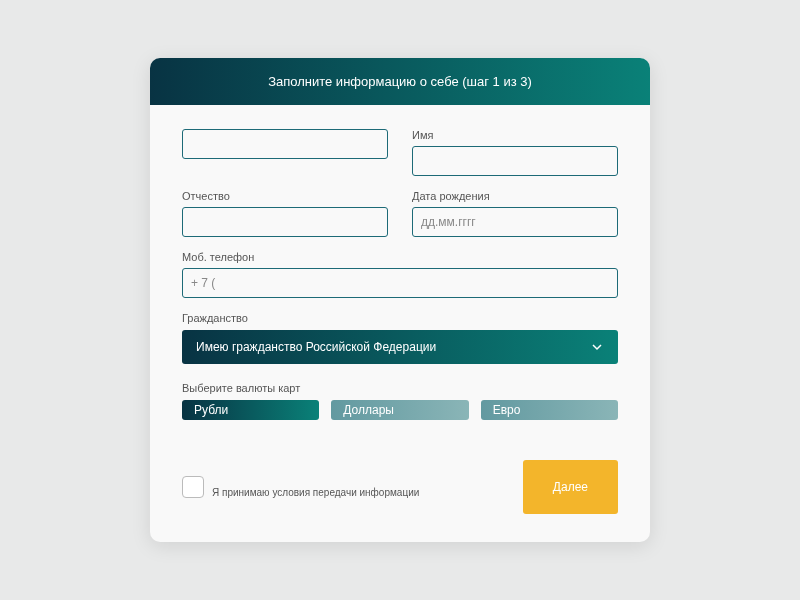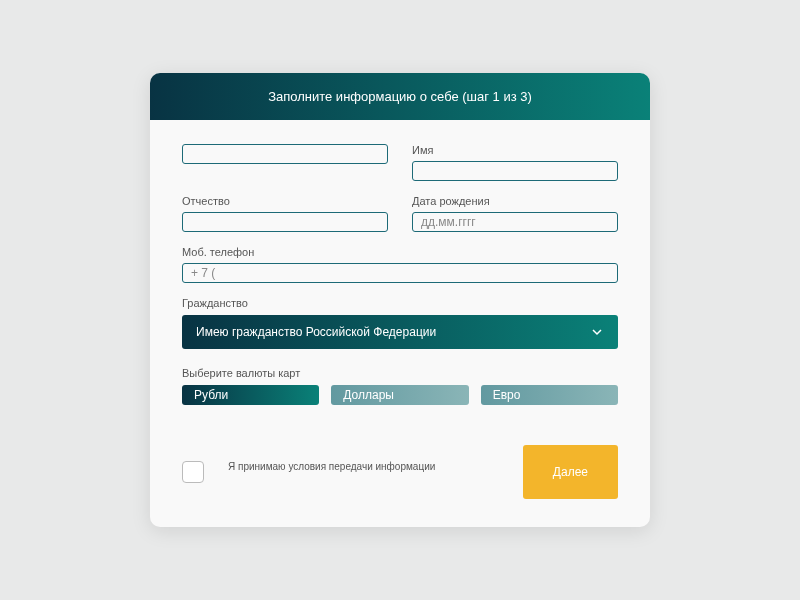--- a/index.html
+++ b/index.html
@@ -38,21 +38,21 @@
       flex: 1;
       display: flex;
       flex-direction: column;
     }
     .field-label {
       font-size: 11px;
       color: #555;
       margin-bottom: 5px;
     }
     .field input {
-      height: 20px;
+      height: 30px;
       border: 1px solid #1d6a77;
       border-radius: 3px;
       padding: 0 8px;
       font-size: 12px;
       color: #555;
       background: #f9f9f9;
     }
     .field input::placeholder { color: #888; }
     .full-label {
       font-size: 11px;
@@ -100,22 +100,22 @@
     .currency-btn.unselected {
       background: linear-gradient(to right, #6299a0, #8ab5b7);
     }
     .footer-row {
       display: flex;
       justify-content: space-between;
       align-items: center;
     }
     .checkbox-wrap {
       display: flex;
-      align-items: flex-start;
-      gap: 24px;
+      align-items: flex-end;
+      gap: 8px;
     }
     .checkbox {
       width: 22px;
       height: 22px;
       border: 1px solid #bbb;
       border-radius: 4px;
       background: #fff;
       cursor: pointer;
     }
     .checkbox-label {

